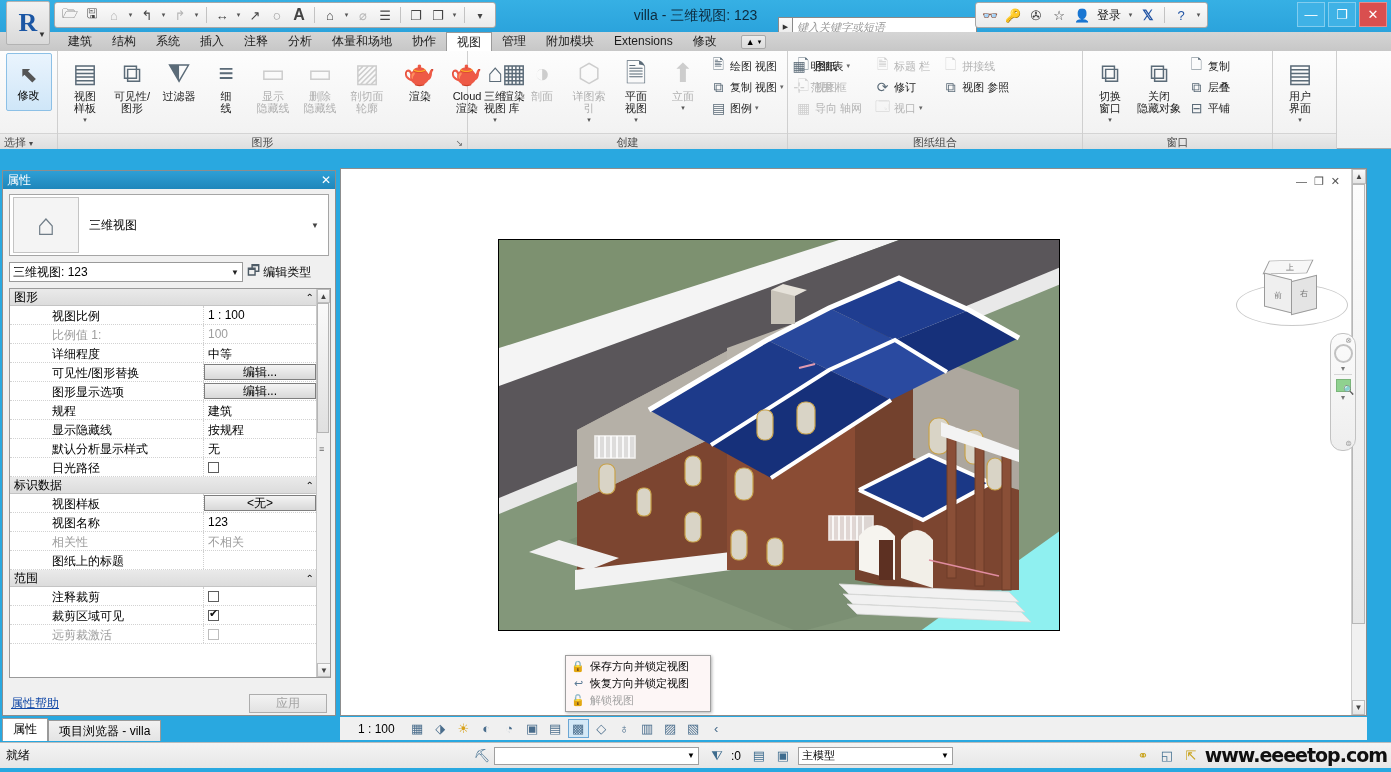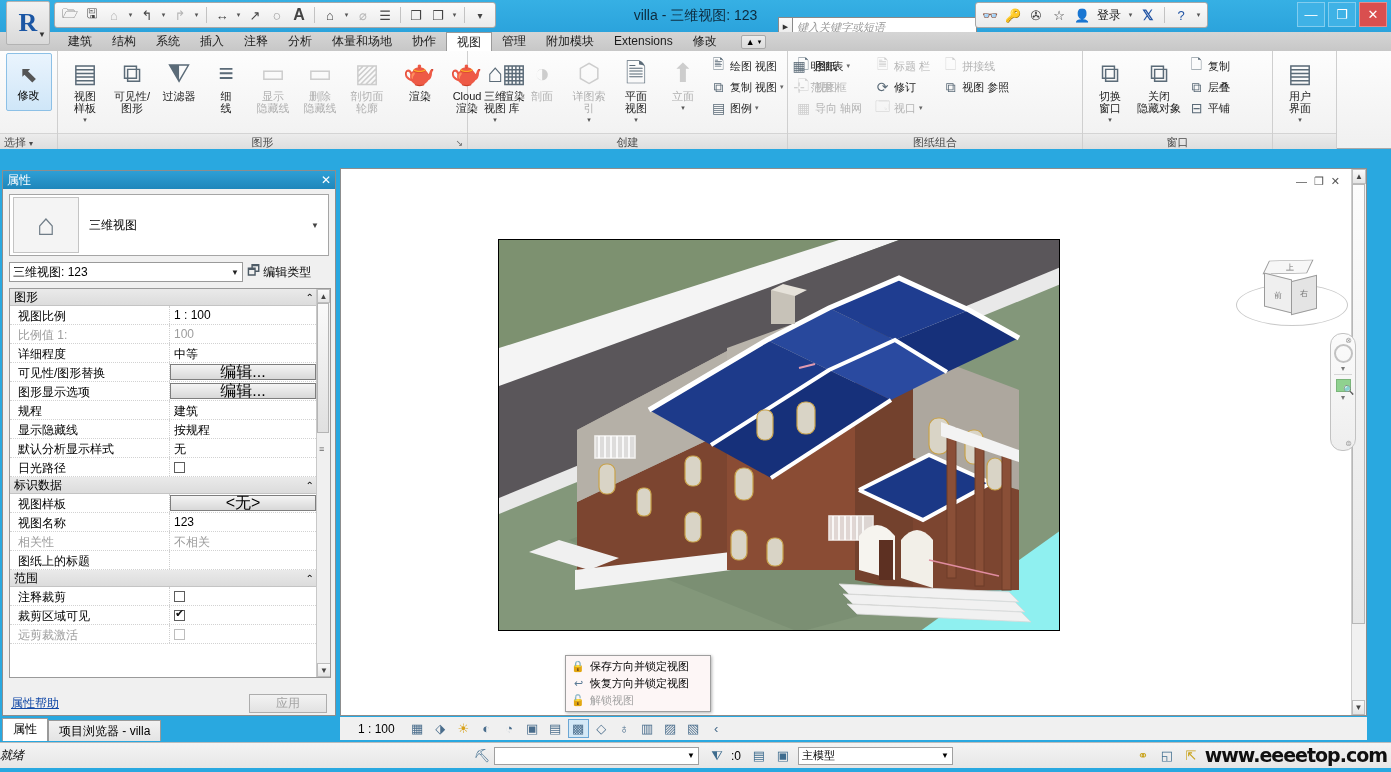--- a/index.html
+++ b/index.html
@@ -126,27 +126,27 @@
   .gscroll { position:absolute; right:0; top:0; width:14px; height:100%;
     background:#f0f0f0; border-left:1px solid #c8c8c8; }
   .gsarrow { height:14px; display:flex; align-items:center; justify-content:center;
     font-size:8px; color:#444; background:linear-gradient(#fafafa,#e4e4e4); border:1px solid #bdbdbd; }
   .gsthumb { position:absolute; top:14px; left:0; width:12px; height:130px;
     background:linear-gradient(#fafafa,#e0e0e0); border:1px solid #b4b4b4; }
   .gsgrip { position:absolute; top:155px; left:2px; font-size:9px; color:#666; }
   .ghead { height:17px; background:linear-gradient(#eaeaea,#dcdcdc); border-bottom:1px solid #c4c4c4;
     font-size:12px; padding:1px 4px; display:flex; justify-content:space-between; align-items:center;
     width:308px; }
-  .grow { height:19px; display:flex; border-bottom:1px dotted #d2d2d2; width:308px; font-size:12px; }
+  .grow { height:19px; display:flex; border-bottom:1px dotted #d2d2d2; width:308px; font-size:12px;padding-left:34px; }
   .gk { width:160px; padding:2px 4px 0 8px; border-right:1px dotted #cfcfcf; overflow:hidden;
     white-space:nowrap; }
   .gv { flex:1; padding:2px 4px 0; overflow:hidden; white-space:nowrap; }
   .grow.dim .gk, .grow.dim .gv { color:#9d9d9d; }
   .gvbtn { height:16px; margin:1px 2px 0 0; background:linear-gradient(#f4f4f4,#d8d8d8);
-    border:1px solid #7e7e7e; text-align:center; font-size:16px; line-height:14px; }
+    border:1px solid #7e7e7e; text-align:center; font-size:12px; line-height:14px; }
   .gvfield { height:17px; margin:1px 2px 0 0; background:#fff; border:1px solid #5a5a5a;
     display:flex; align-items:center; padding-left:2px; }
   .cbx { width:11px; height:11px; border:1px solid #5d5d5d; background:#fff; display:inline-block;
     position:relative; vertical-align:middle; }
   .cbx.chk::after { content:"✔"; position:absolute; left:0px; top:-4px; font-size:11px; color:#111; }
   .cbx.dis { border-color:#bdbdbd; }
   .propsfoot { position:absolute; left:0; bottom:0; width:100%; height:24px;
     display:flex; align-items:center; justify-content:space-between; padding:0 8px; }
   .helplink { color:#1349a7; text-decoration:underline; font-size:12px; }
   .applybtn { width:78px; height:19px; background:linear-gradient(#f3f3f3,#e2e2e2);
@@ -208,21 +208,21 @@
     background:#f0f0f0; display:flex; align-items:center; gap:2px; padding-left:18px; font-size:12px; }
   .vcbscale { padding-right:10px; }
   .vcbi { width:21px; height:19px; display:flex; align-items:center; justify-content:center;
     font-size:13px; color:#4a6d8c; }
   .vcbi.on { background:#d4e9f7; border:1px solid #6ba6d4; }
 
   
   .statusbar { position:absolute; left:0; top:742px; width:1391px; height:26px;
     background:linear-gradient(#f4f4f4,#e6e6e6); border-top:1px solid #bcbcbc;
     display:flex; align-items:center; font-size:12px; }
-  .stext { width:470px;font-style:italic; }
+  .stext { padding-left:6px; width:470px; }
   .sicon { width:24px; height:22px; display:flex; align-items:center; justify-content:center;
     font-size:13px; color:#3e6c8e; }
   .scombo { width:205px; height:18px; background:#fff; border:1px solid #a0a0a0;
     display:flex; align-items:center; justify-content:flex-end; padding-right:3px; font-size:8px; }
   .sfilter { display:flex; align-items:center; gap:2px; padding:0 6px; }
   .sdesign { display:flex; align-items:center; gap:3px; }
   .sdcombo { width:155px; height:18px; background:#fff; border:1px solid #a0a0a0;
     display:flex; align-items:center; justify-content:space-between; padding:0 3px; font-size:11px; }
   .watermark { position:absolute; right:4px; top:744px; font-size:19px; font-weight:bold;
     color:#101010; font-family:"DejaVu Sans",sans-serif; letter-spacing:-1px; }

